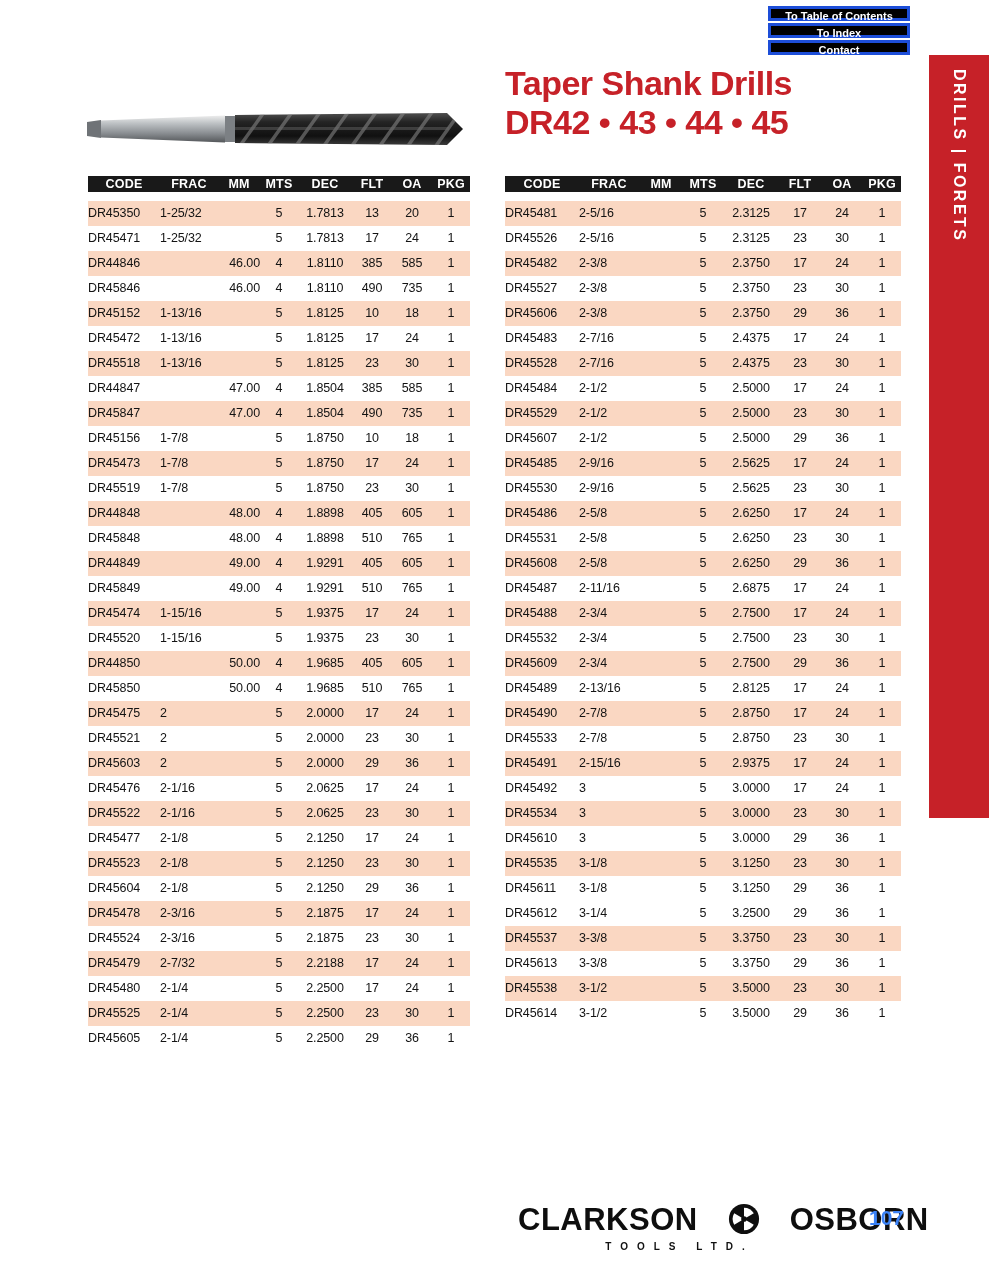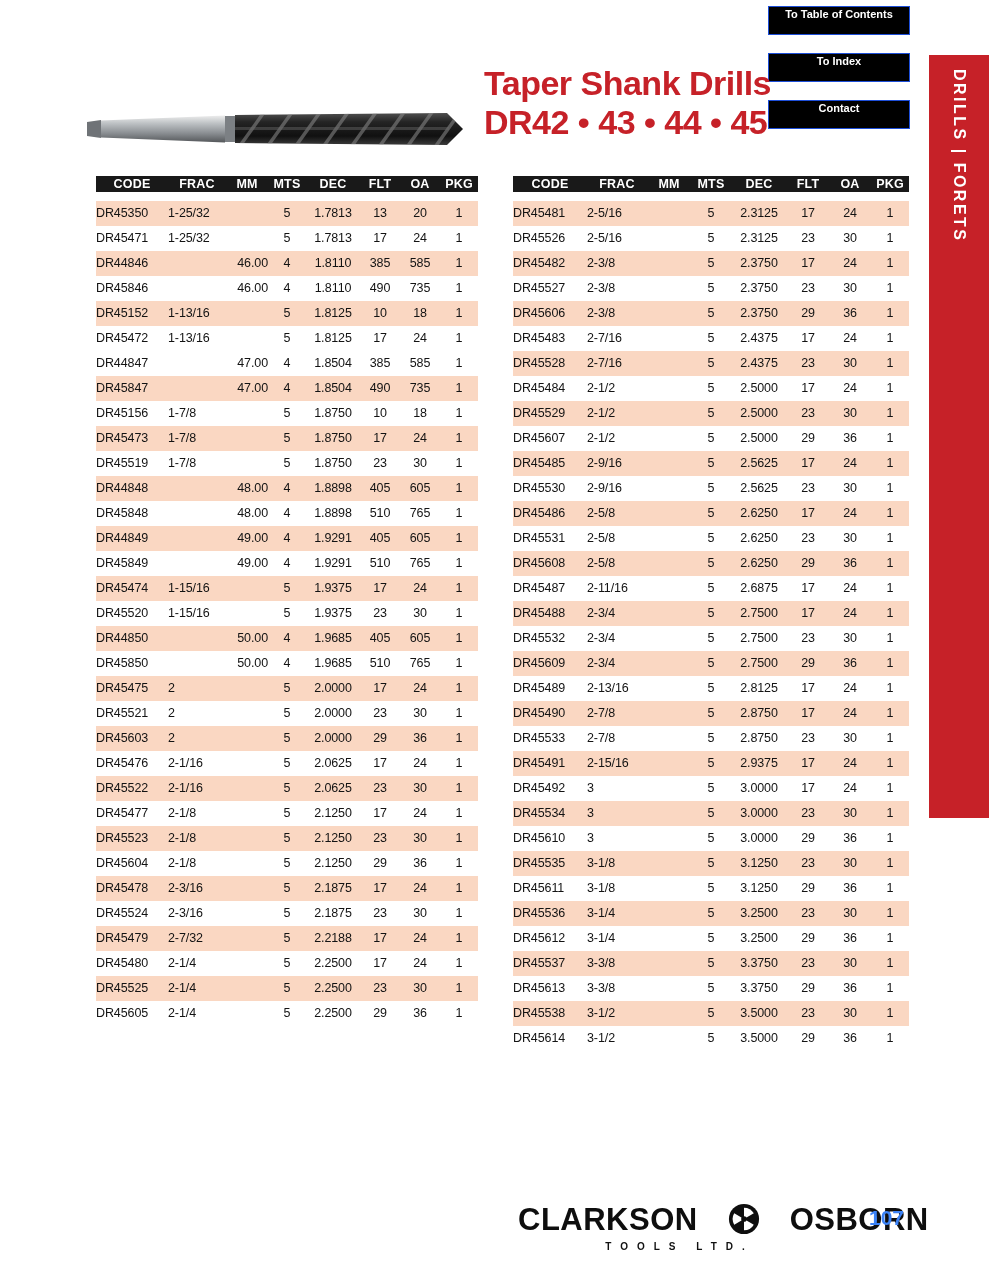--- a/index.html
+++ b/index.html
@@ -20,24 +20,24 @@
   }
 
   
   .nav-stack { position: absolute; top: 6px; left: 768px; width: 142px; }
   .nav-btn {
     background: #000;
     color: #fff;
     font-size: 11px;
     font-weight: bold;
     text-align: center;
-    height: 29px;
+    height: 15px;
     line-height: 15px;
-    margin-bottom: 18px;
-    border: 1px solid #1d4ed8;
+    margin-bottom: 2px;
+    border: 3px solid #1d4ed8;
     cursor: pointer;
   }
 
   
   .side-tab {
     position: absolute;
     left: 929px;
     top: 55px;
     width: 60px;
     height: 763px;
@@ -55,38 +55,37 @@
     letter-spacing: 2.5px;
     white-space: nowrap;
   }
 
   
   .drill-img { position: absolute; left: 85px; top: 98px; }
 
   
   .title {
     position: absolute;
-    left: 484px;
+    left: 505px;
     top: 64px;
     color: var(--red, #c62128);
     font-weight: bold;
     font-size: 34px;
     line-height: 1.14;
     letter-spacing: -0.5px;
     white-space: nowrap;
   }
 
   
   table.tbl {
     position: absolute;
     top: 176px;
     border-collapse: separate;
     border-spacing: 0;
     table-layout: fixed;
-    margin-left: 8px;
   }
   #left-table  { left: 88px;  width: 382px; }
   #right-table { left: 505px; width: 396px; }
   table.tbl th {
     background: var(--header-bg, #191919);
     color: #fff;
     font-size: 12.5px;
     font-weight: bold;
     height: 25px;
     padding: 0;
@@ -279,20 +278,30 @@
         <tr>
           <td class="c0">DR45472</td>
           <td class="c1">1-13/16</td>
           <td class="c2"></td>
           <td class="c3">5</td>
           <td class="c4">1.8125</td>
           <td class="c5">17</td>
           <td class="c6">24</td>
           <td class="c7">1</td>
         </tr>
+        <tr class="alt">
+          <td class="c0">DR45518</td>
+          <td class="c1">1-13/16</td>
+          <td class="c2"></td>
+          <td class="c3">5</td>
+          <td class="c4">1.8125</td>
+          <td class="c5">23</td>
+          <td class="c6">30</td>
+          <td class="c7">1</td>
+        </tr>
         <tr>
           <td class="c0">DR44847</td>
           <td class="c1"></td>
           <td class="c2">47.00</td>
           <td class="c3">4</td>
           <td class="c4">1.8504</td>
           <td class="c5">385</td>
           <td class="c6">585</td>
           <td class="c7">1</td>
         </tr>
@@ -856,30 +865,20 @@
         <tr>
           <td class="c0">DR45611</td>
           <td class="c1">3-1/8</td>
           <td class="c2"></td>
           <td class="c3">5</td>
           <td class="c4">3.1250</td>
           <td class="c5">29</td>
           <td class="c6">36</td>
           <td class="c7">1</td>
         </tr>
-        <tr class="alt">
-          <td class="c0">DR45536</td>
-          <td class="c1">3-1/4</td>
-          <td class="c2"></td>
-          <td class="c3">5</td>
-          <td class="c4">3.2500</td>
-          <td class="c5">23</td>
-          <td class="c6">30</td>
-          <td class="c7">1</td>
-        </tr>
         <tr>
           <td class="c0">DR45612</td>
           <td class="c1">3-1/4</td>
           <td class="c2"></td>
           <td class="c3">5</td>
           <td class="c4">3.2500</td>
           <td class="c5">29</td>
           <td class="c6">36</td>
           <td class="c7">1</td>
         </tr>

